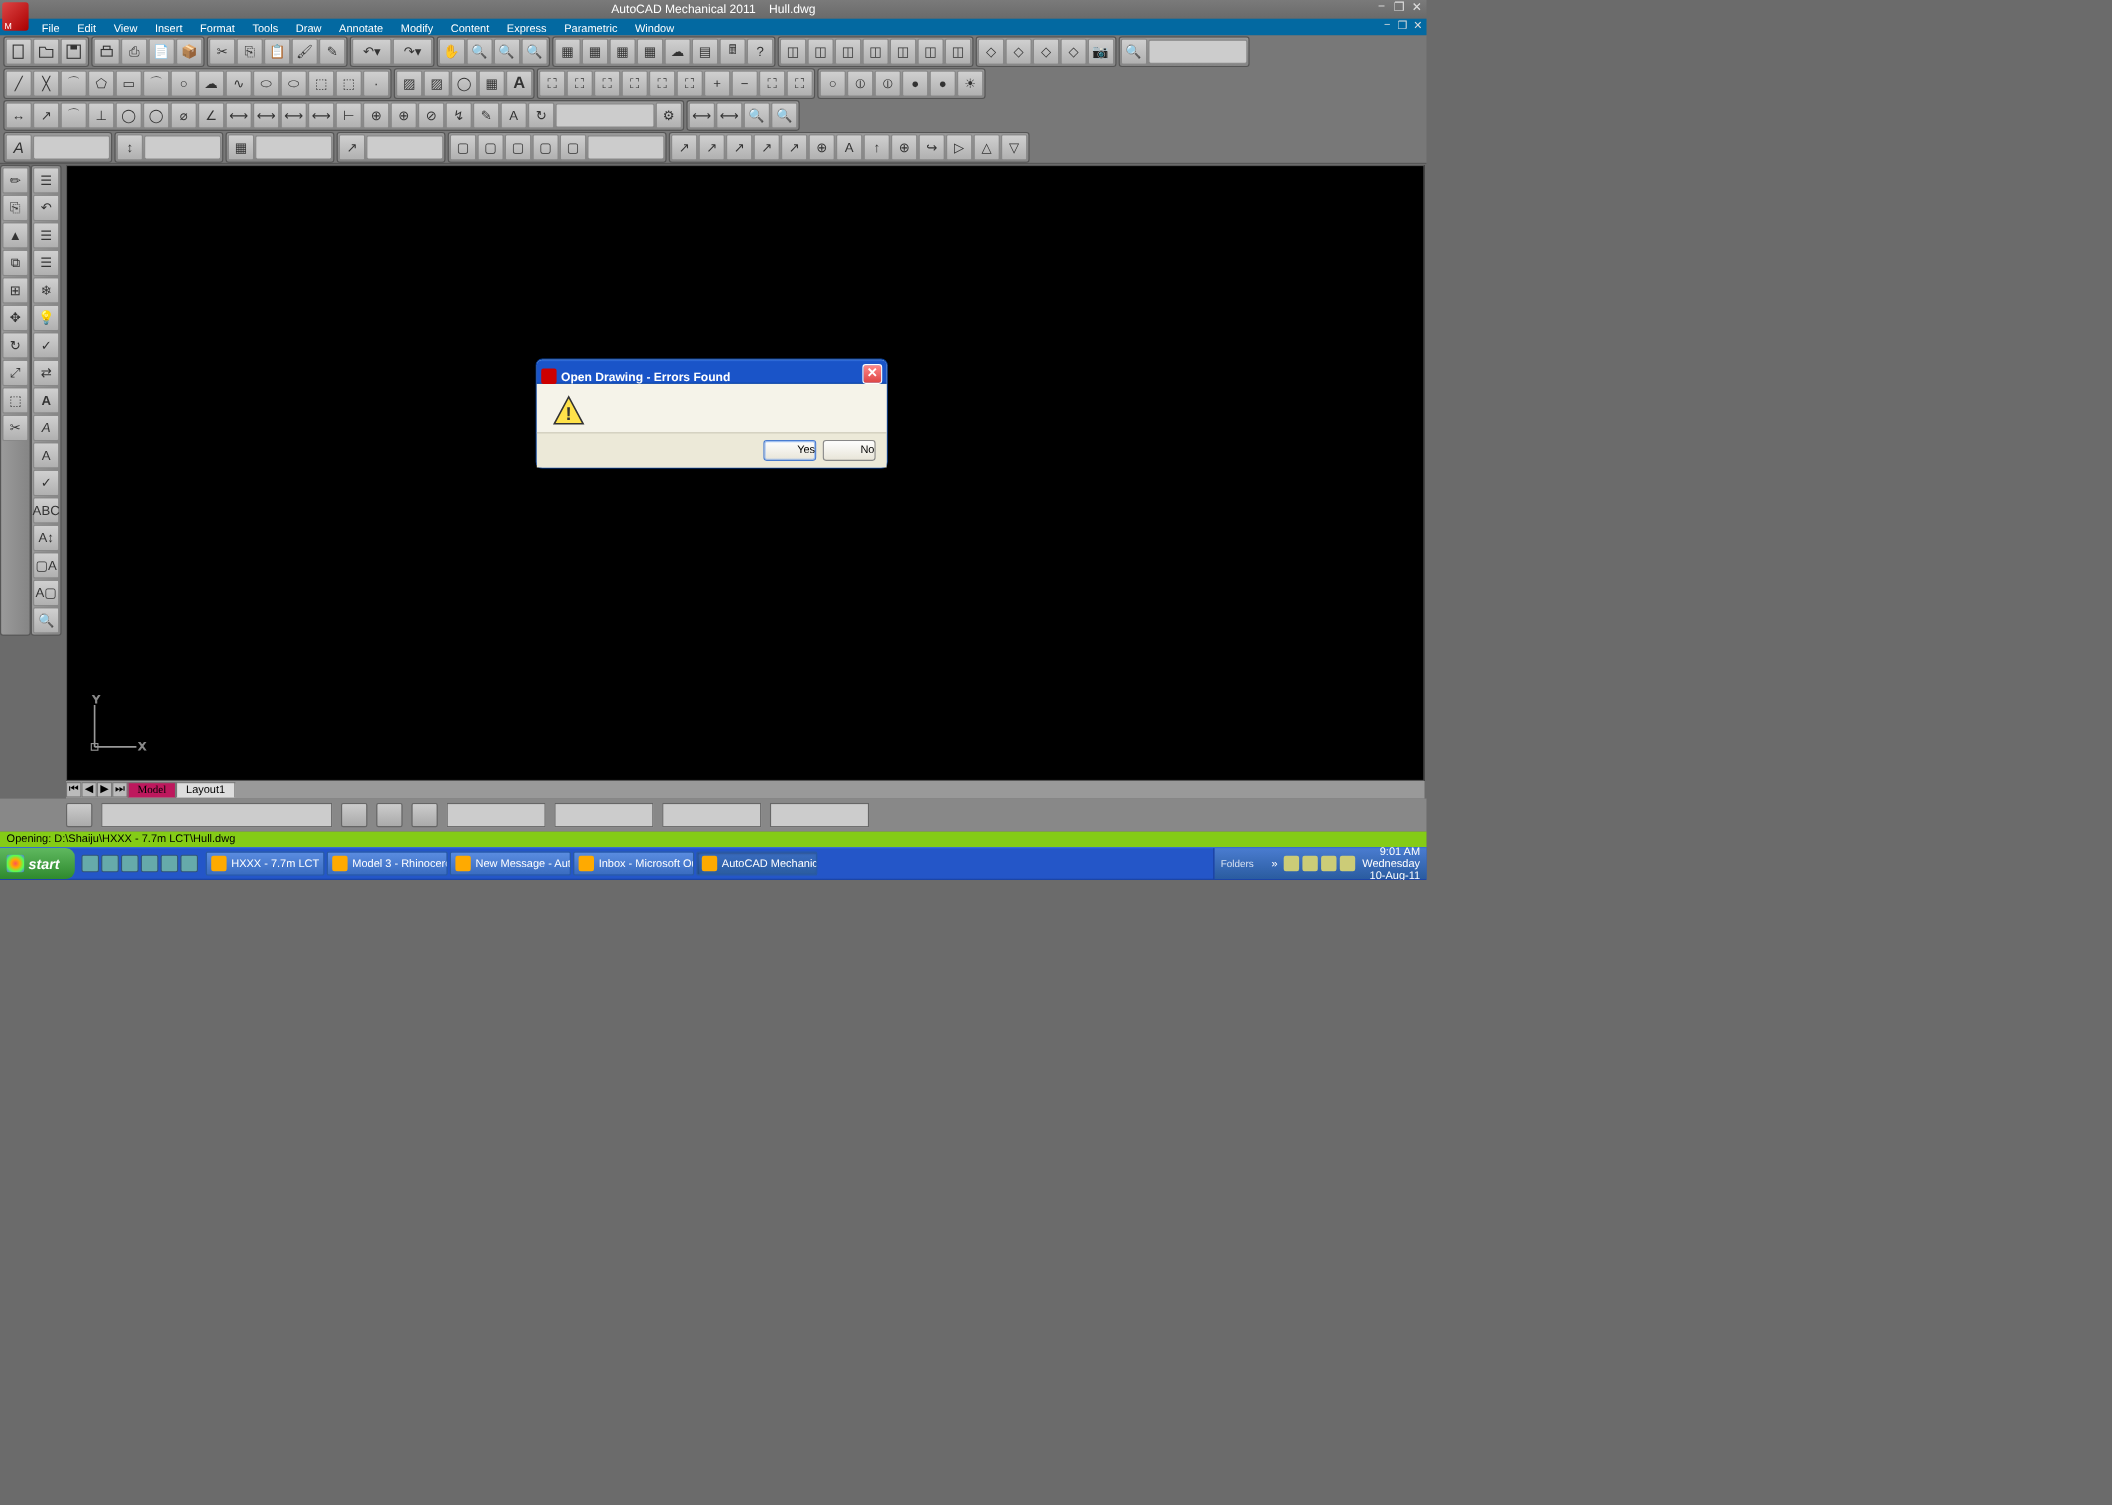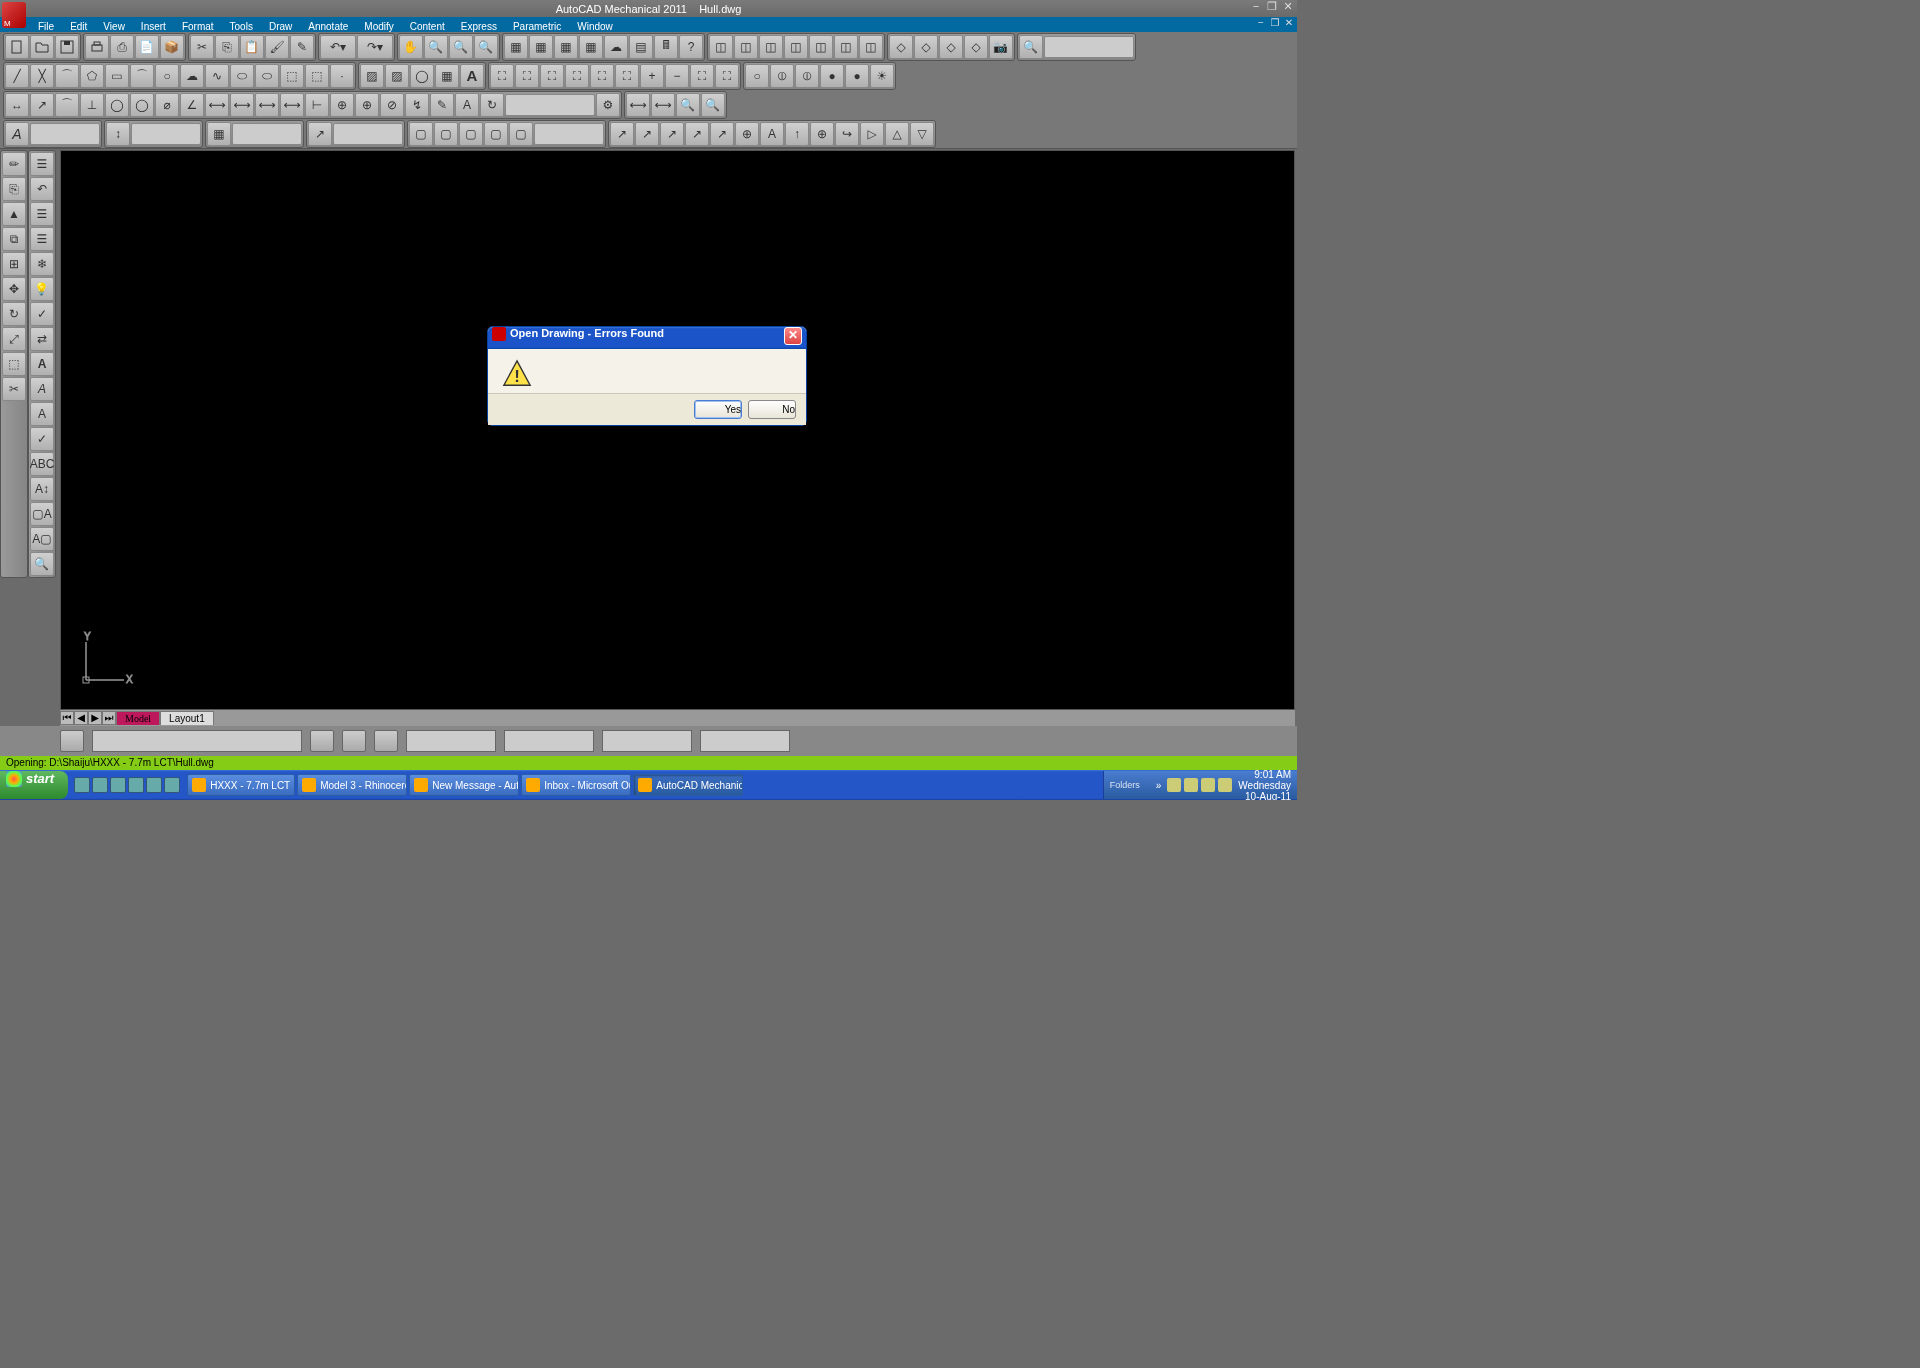--- a/index.html
+++ b/index.html
@@ -40,34 +40,34 @@
 .layout-tabs .tab.active { background: #be185d; font-family: Liberation Serif, serif; }
 
 .cmdline-area { position: absolute; left: 0; top: 726px; right: 0; height: 30px; background: #888; display: flex; align-items: center; padding: 2px 60px; gap: 8px; }
 .cmdline-area .cmd-field { flex: 0 0 auto; width: 210px; height: 22px; background: #ccc; border: 1px solid #666; }
 .cmdline-area .mini-btn { width: 24px; height: 22px; background: linear-gradient(#ccc,#aaa); border: 1px solid #666; border-radius: 2px; }
 .cmdline-area .mini-field { width: 90px; height: 22px; background: #ccc; border: 1px solid #666; }
 
 .statusbar { position: absolute; left: 0; top: 756px; right: 0; height: 14px; background: #84cc16; color: #000; font-size: 10px; padding: 1px 6px; }
 
 .taskbar { position: absolute; left: 0; bottom: 0; right: 0; height: 30px; background: linear-gradient(to bottom, #3b77d8, #2456c8 6%, #2456c8 94%, #1a3f9a); display: flex; align-items: center; color: #fff; font-size: 10px; }
-.start-btn { background: linear-gradient(to bottom, #5fb85f, #2e8a2e); height: 28px; padding: 0 14px 0 6px; border-radius: 0 8px 8px 0; display: flex; gap: 4px; font-style: italic; font-weight: bold; font-size: 13px; cursor: pointer; }
+.start-btn { background: linear-gradient(to bottom, #5fb85f, #2e8a2e); height: 28px; padding: 0 14px 0 6px; border-radius: 0 8px 8px 0; display: flex; align-items: center; gap: 4px; font-style: italic; font-weight: bold; font-size: 13px; cursor: pointer; }
 .start-btn::before { content: ""; width: 16px; height: 16px; background: radial-gradient(circle, #f55, #fa0, #5f5, #55f); border-radius: 2px; }
 .qlaunch { display: flex; gap: 2px; padding: 0 6px; }
 .qlaunch .ql { width: 16px; height: 16px; background: #6aa; border: 1px solid #357; border-radius: 2px; cursor: pointer; }
 .task-btn { min-width: 100px; max-width: 110px; height: 22px; background: linear-gradient(to bottom, #5a8ce0, #3a6cc0); border: 1px solid #2a5ca0; border-radius: 2px; margin: 0 1px; padding: 0 4px; display: flex; align-items: center; gap: 4px; cursor: pointer; overflow: hidden; white-space: nowrap; }
 .task-btn.active { background: linear-gradient(to bottom, #3a6cc0, #2a5ca0); box-shadow: inset 1px 1px 2px rgba(0,0,0,0.3); }
 .task-btn .ticon { width: 14px; height: 14px; background: #fa0; border-radius: 2px; flex-shrink: 0; }
 .tray { margin-left: auto; background: linear-gradient(to bottom, #4a7cd0, #2a5ca0); height: 28px; padding: 0 6px; display: flex; align-items: center; gap: 6px; border-left: 1px solid #1a3f9a; }
 .tray .tray-icons { display: flex; gap: 3px; }
 .tray .tray-icons span { width: 14px; height: 14px; background: #cc7; border-radius: 2px; }
 .tray .folders-label { font-size: 9px; opacity: 0.8; padding-right: 10px; }
 .tray .clock { text-align: right; font-size: 10px; line-height: 11px; }
 .dialog { position: absolute; left: 487px; top: 326px; width: 320px; background: #ece9d8; border: 1px solid #0842a0; border-radius: 6px; box-shadow: 2px 2px 8px rgba(0,0,0,0.4); }
-.dialog-titlebar { background: linear-gradient(to bottom, #3b77e0, #1a54c8 8%, #1a54c8 92%, #0842a0); height: 22px; border-radius: 5px 5px 0 0; display: flex; align-items: flex-start; color: #fff; font-size: 11px; font-weight: bold; padding: 0 4px; }
+.dialog-titlebar { background: linear-gradient(to bottom, #3b77e0, #1a54c8 8%, #1a54c8 92%, #0842a0); height: 22px; border-radius: 5px 5px 0 0; display: flex; align-items: flex-end; color: #fff; font-size: 11px; font-weight: bold; padding: 0 4px; }
 .dialog-titlebar .dicon { width: 14px; height: 14px; background: #c00; border-radius: 2px; margin-right: 4px; }
 .dialog-close { margin-left: auto; width: 18px; height: 18px; background: linear-gradient(to bottom, #f88, #d44); border: 1px solid #fff; border-radius: 3px; color: #fff; text-align: center; line-height: 15px; font-size: 12px; cursor: pointer; }
 .dialog-body { background: #f5f3e9; padding: 10px 12px 6px 14px; display: flex; gap: 10px; }
 .dialog-warning-icon { width: 30px; height: 28px; flex-shrink: 0; }
 .dialog-body .msg-main { color: #1a3f9a; font-size: 11px; line-height: 14px; margin-bottom: 10px; }
 .dialog-body .msg-sub { color: #333; font-size: 9px; line-height: 11px; }
 .dialog-buttons { background: #ece9d8; border-top: 1px solid #ccc8b8; padding: 6px 10px; display: flex; justify-content: flex-end; gap: 6px; }
 .dialog-buttons button { width: 48px; height: 19px; font-size: 10px; background: linear-gradient(to bottom, #fefefe, #e8e5d8); border: 1px solid #888; border-radius: 3px; cursor: pointer; text-align: right; }
 .dialog-buttons button.default { border: 1px solid #4a7cd0; box-shadow: 0 0 0 1px #a0c0f0 inset; }
 </style>

